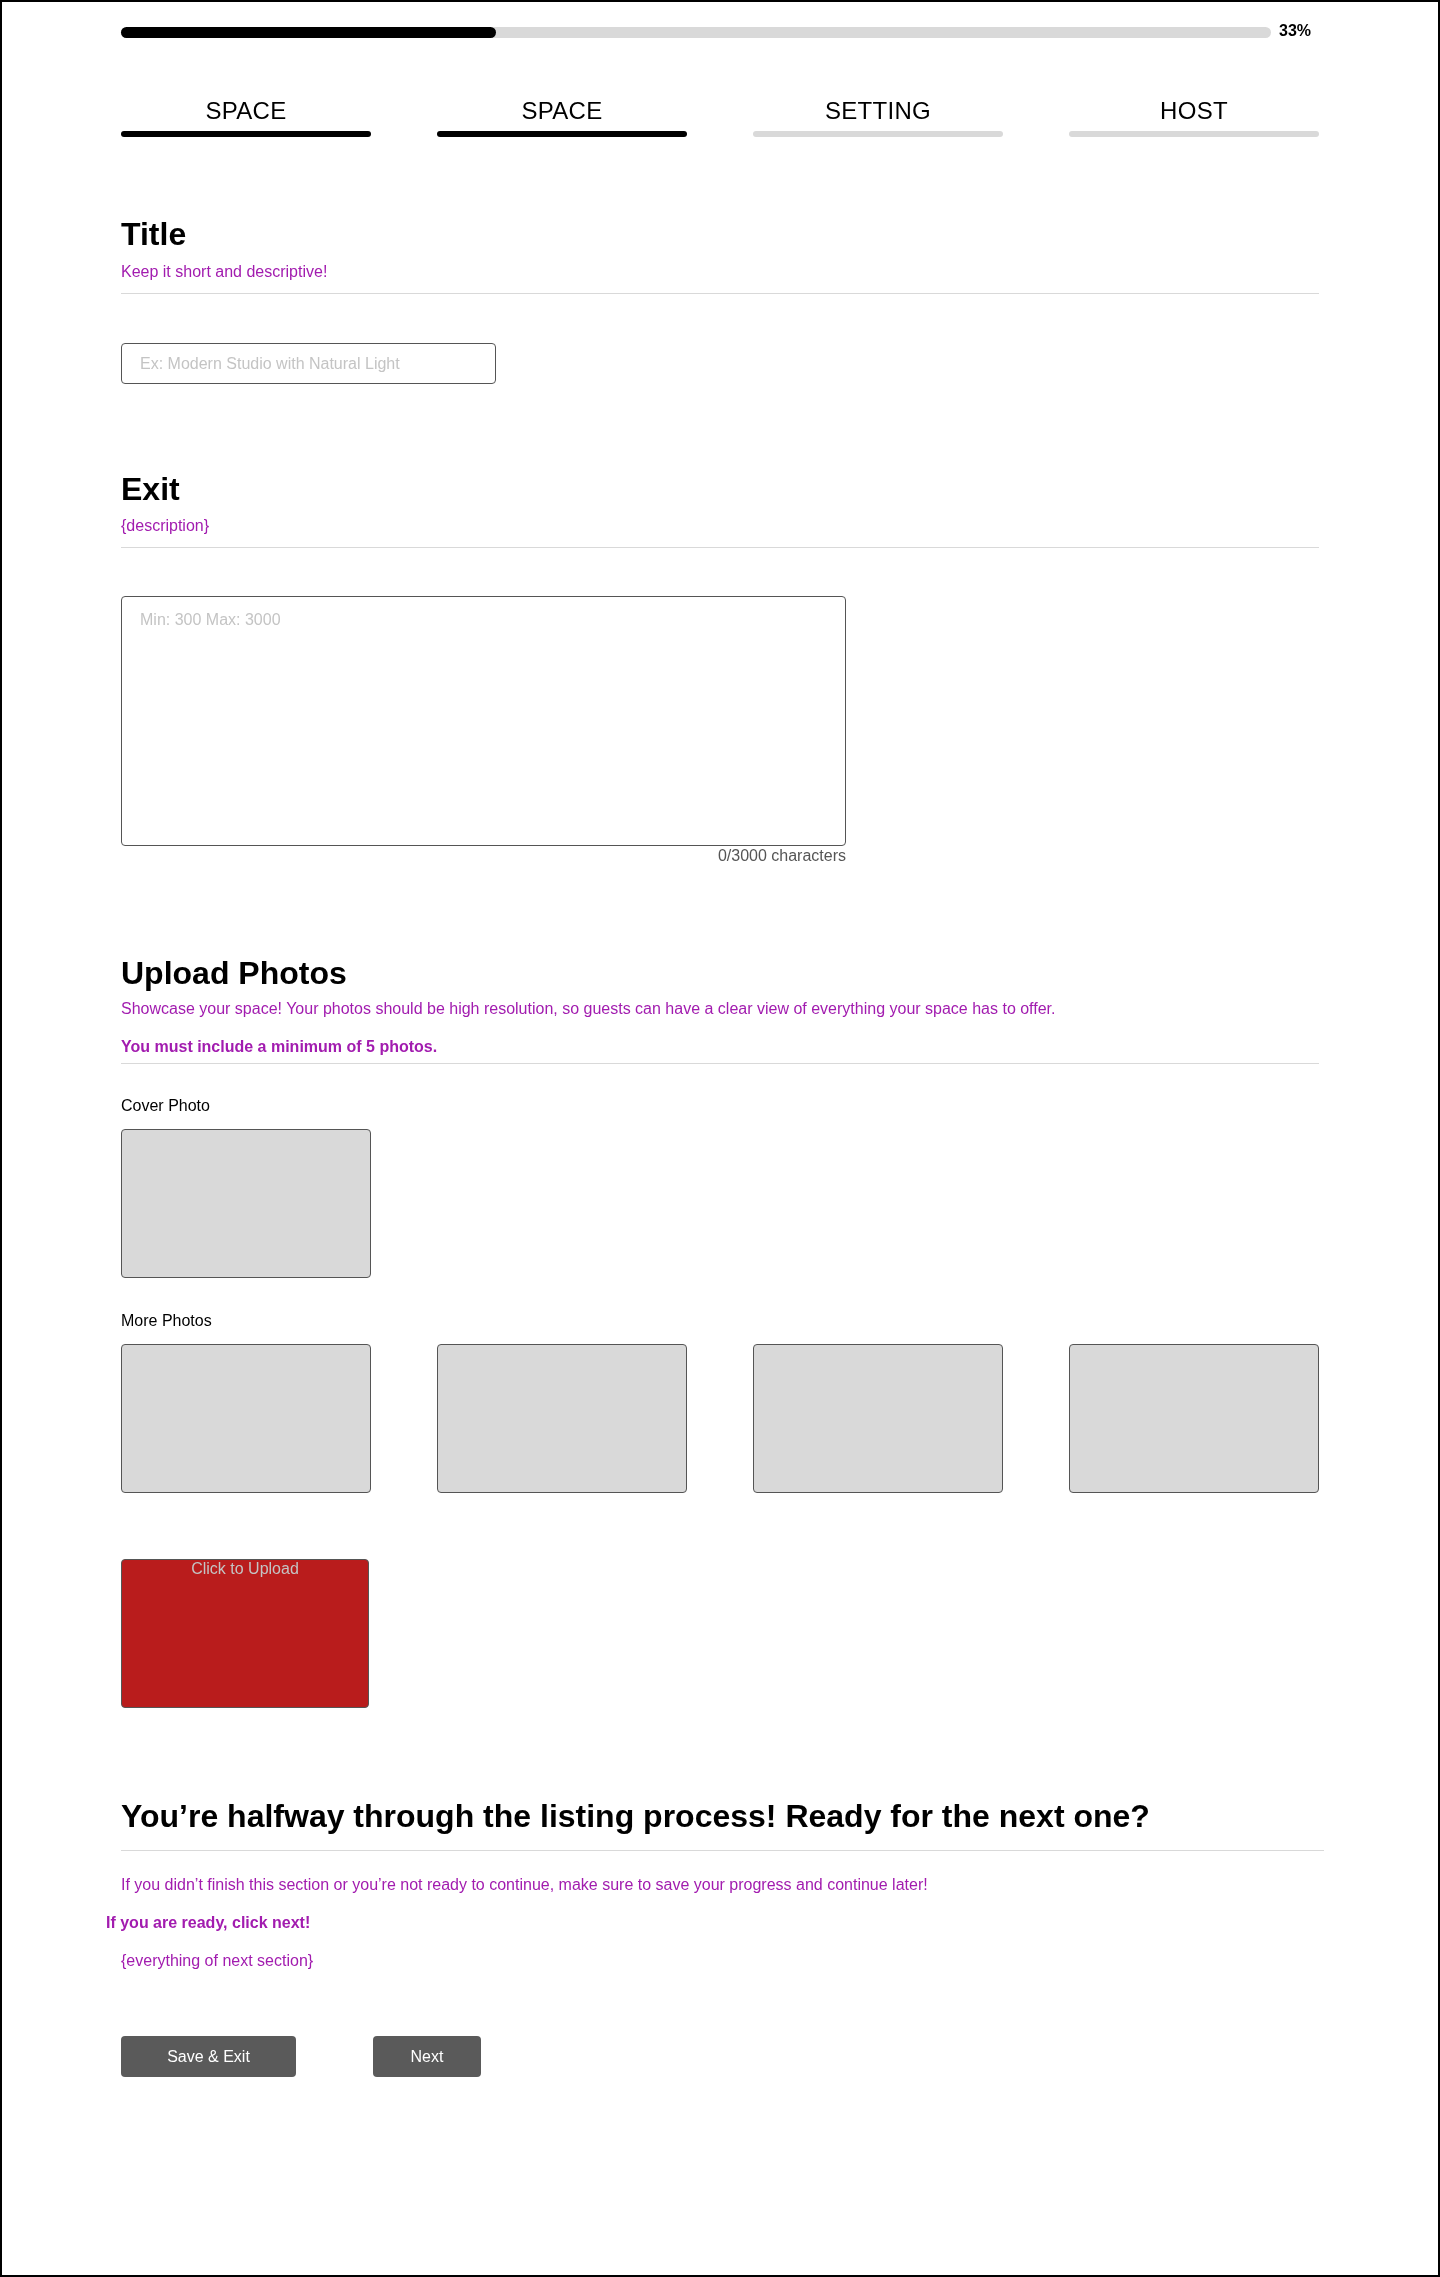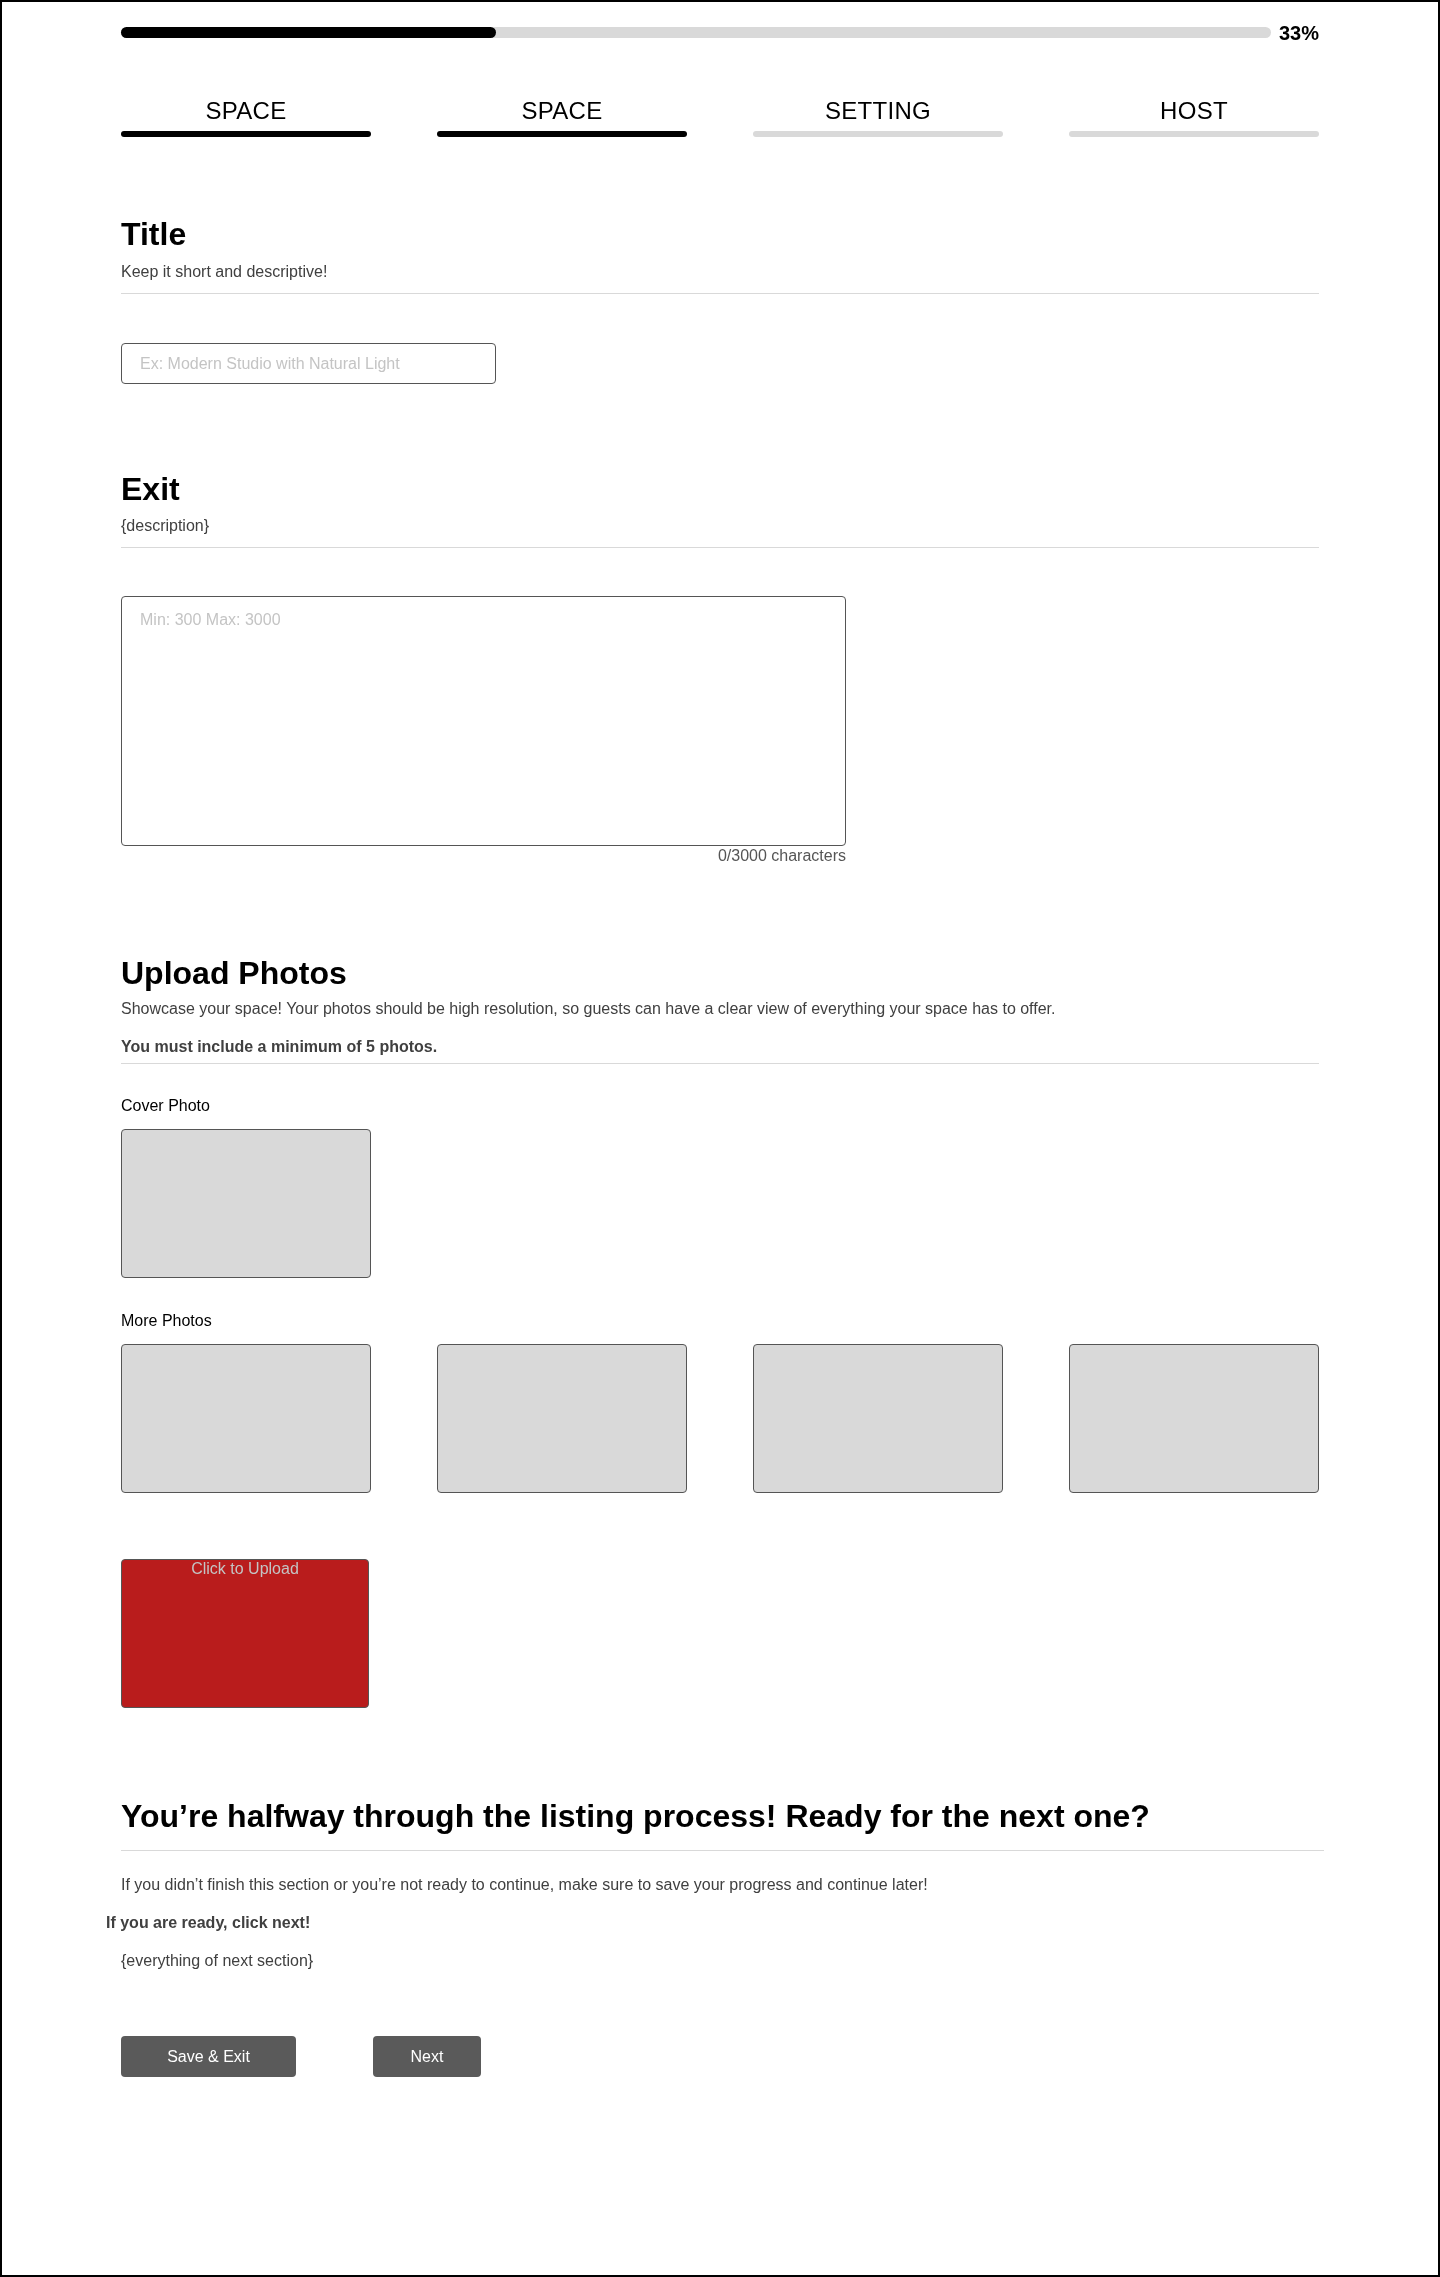--- a/index.html
+++ b/index.html
@@ -19,39 +19,39 @@
 
     
     .progress-track {
       position: absolute; left: 121px; top: 27px; width: 1150px; height: 11px;
       background: #d9d9d9; border-radius: 6px;
     }
     .progress-fill {
       position: absolute; left: 0; top: 0; height: 11px; background: #000; border-radius: 6px;
     }
     .progress-pct {
-      position: absolute; left: 1279px; top: 22px; font-size: 20px; font-weight: 700; color: #000;
+      position: absolute; left: 1279px; top: 22px; font-size: 16px; font-weight: 700; color: #000;
     }
 
     
     .step {
       position: absolute; top: 76px; width: 250px; text-align: center;
     }
     .step-label {
       display: block; font-size: 24px; font-weight: 400; color: #000; letter-spacing: 0.3px;
       height: 36px; line-height: 32px; margin-top: 19px;
     }
     .step-bar {
       display: block; height: 6px; border-radius: 3px; background: #d9d9d9; margin-top: 0;
     }
     .step.done .step-bar { background: #000; }
 
     
     .h2 { font-size: 32px; font-weight: 700; color: #000; line-height: 40px; }
-    .sub { font-size: 16px; color: #404040; line-height: 22px; }
+    .sub { font-size: 16px; color: #a21caf; line-height: 22px; }
     .sub.bold { font-weight: 700; }
     .divider { position: absolute; left: 121px; width: 1198px; height: 1px; background: #d9d9d9; }
 
     .title-input {
       position: absolute; left: 121px; top: 343px; width: 375px; height: 41px;
       border: 1.5px solid #555; border-radius: 4px; padding: 0 18px;
       font-size: 16px; color: #333; font-family: "Liberation Sans", sans-serif;
       outline: none; background: #fff;
     }
     .title-input::placeholder { color: #c4c4c4; }

